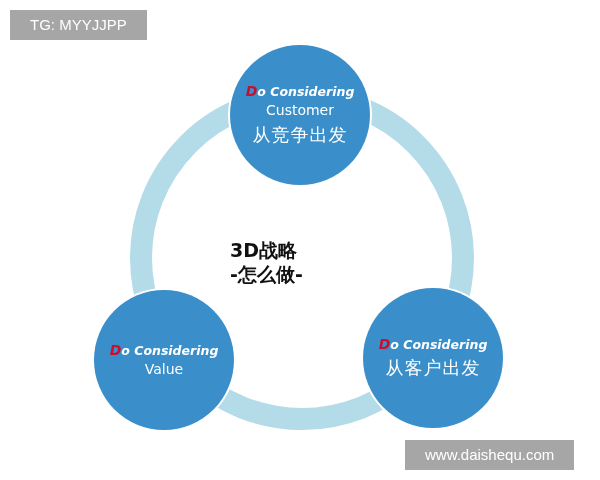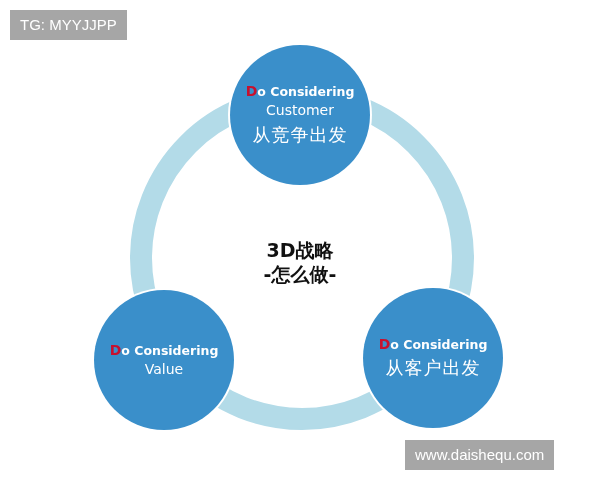--- a/index.html
+++ b/index.html
@@ -3,28 +3,28 @@
 <meta charset="utf-8">
 <style>
   html, body { margin:0; padding:0; }
   body { width:600px; height:480px; background:#ffffff; position:relative; overflow:hidden;
          font-family:"DejaVu Sans","Liberation Sans",sans-serif; }
   .ring { position:absolute; left:130px; top:86px; width:300px; height:300px; border-radius:50%;
           border:22px solid #b3dbe8; box-sizing:content-box; }
   .node { position:absolute; width:140px; height:140px; border-radius:50%; background:#3a8fca;
           box-shadow:0 0 0 2px #ffffff; color:#ffffff; text-align:center; display:flex;
           flex-direction:column; align-items:center; justify-content:center; }
-  .node .line1 { font-size:12.5px; font-weight:bold; line-height:16px; letter-spacing:0; }
+  .node .line1 { font-size:12.5px; font-weight:bold; line-height:16px; letter-spacing:0;font-style:italic; }
   .node .line1 .d { color:#c8102e; font-size:14px; }
   .node .line2 { font-size:14px; font-weight:normal; line-height:20px; }
   .node .line3 { font-size:18px; line-height:26px; margin-top:2px; letter-spacing:1px; }
-  .center { position:absolute; left:230px; top:238px; width:140px; text-align:center; color:#111;
+  .center { position:absolute; left:230px; top:238px; width:140px; text-align:left; color:#111;
             font-weight:bold; font-size:19px; line-height:24px; }
   .tag { position:absolute; background:#a6a6a6; color:#ffffff; font-family:"Liberation Sans",sans-serif;
-         font-size:15px; line-height:30px; padding:0 10px; }
+         font-size:15px; line-height:30px; padding:0 20px; }
 </style>
 </head>
 <body>
 
 <div class="tag" style="left:10px;top:10px;">TG: MYYJJPP</div>
 
 <div class="ring"></div>
 
 <div class="center">
   <div>3D战略</div>

